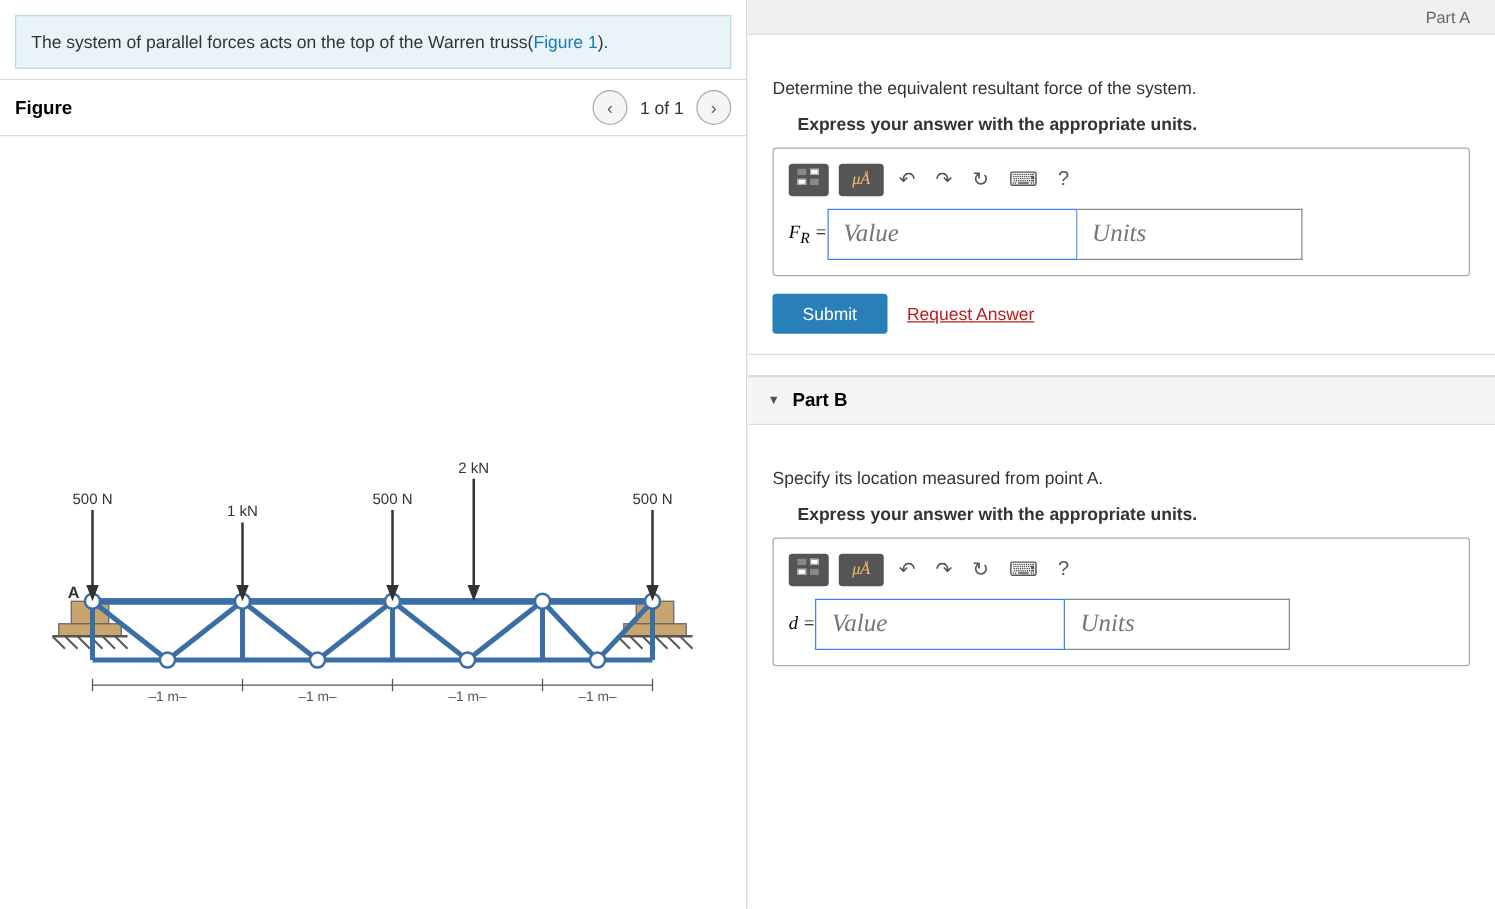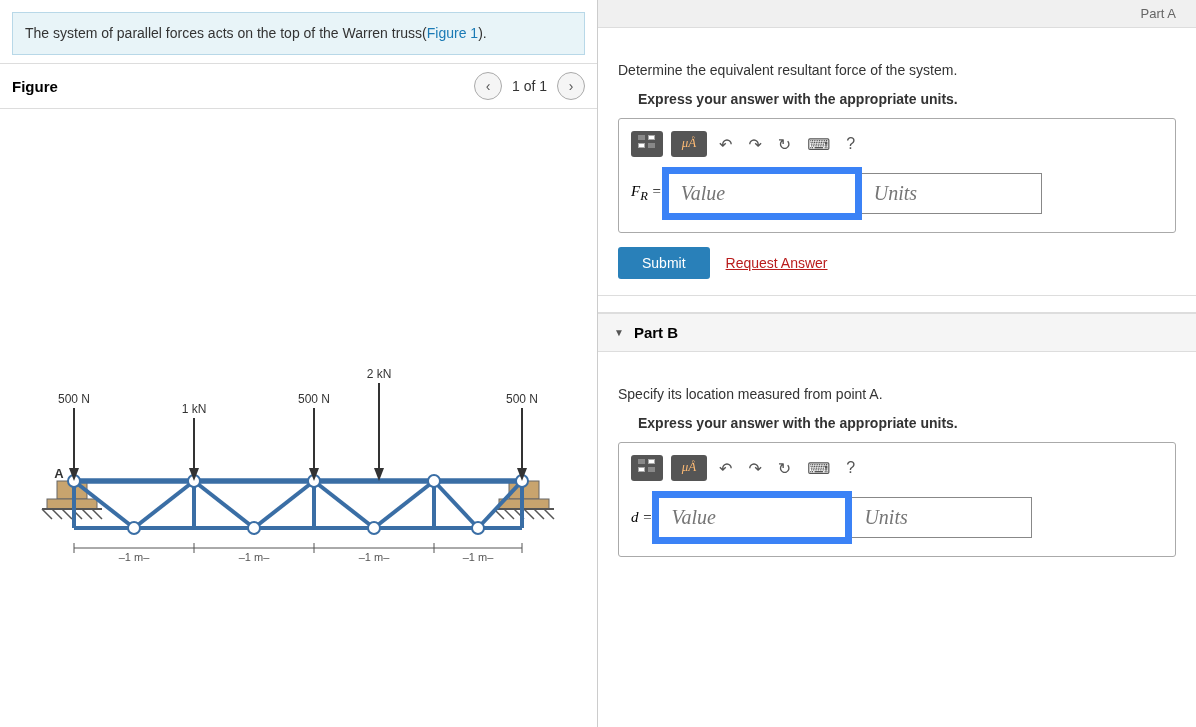--- a/index.html
+++ b/index.html
@@ -208,21 +208,21 @@
 
     .var-label {
       font-style: italic;
       font-size: 15px;
       margin-right: 0;
       white-space: nowrap;
       font-family: 'Times New Roman', serif;
     }
 
     .value-input {
-      border: 7px solid #3b82f6;
+      border: 1px solid #3b82f6;
       padding: 8px 12px;
       font-size: 20px;
       font-style: italic;
       color: #bbb;
       width: 200px;
       font-family: 'Times New Roman', serif;
       outline: none;
     }
 
     .units-input {

